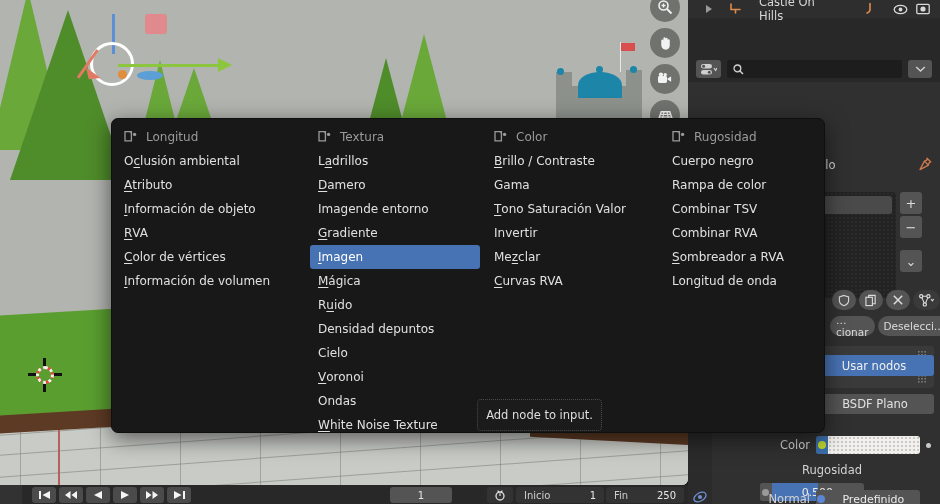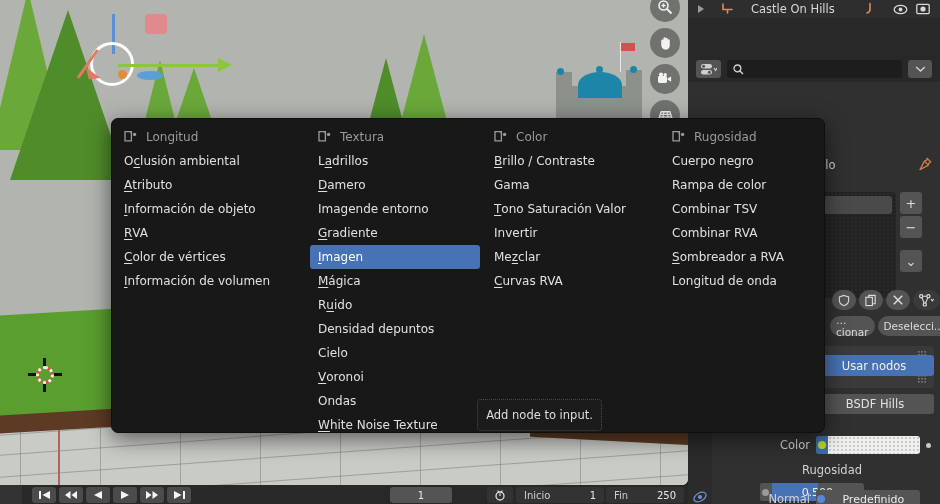--- a/index.html
+++ b/index.html
@@ -63,21 +63,21 @@
     color:#d4d4d4; font-size:10px; display:flex; align-items:center; }
   .tl-lbl { color:#cfcfcf; font-size:10px; }
   .tl-val { color:#e8e8e8; font-size:10px; }
 
   
   .rightcol { position:absolute; left:688px; top:0; width:252px; height:504px;
     background:#1d1d1d; }
 
   
   .outliner { position:absolute; left:0; top:0; width:252px; height:56px; background:#282828; }
-  .out-row { display:flex; align-items:center; height:18px; padding-left:10px; gap:17px;
+  .out-row { display:flex; align-items:center; height:18px; padding-left:18px; gap:17px;
     background:#2e2e2e; }
   .out-tri { width:0;height:0;border-style:solid;border-width:4px 0 4px 6px;
     border-color:transparent transparent transparent #9a9a9a; }
   .out-name { color:#d8d8d8; font-size:11.5px; }
   .out-icons { margin-left:auto; display:flex; gap:8px; padding-right:10px; align-items:center; }
 
   
   .props { position:absolute; left:0; top:56px; width:252px; height:448px; background:#303030; }
   .props-header { height:26px; background:#282828; display:flex; align-items:center;
     gap:6px; padding:0 8px; }
@@ -472,21 +472,21 @@
                 <rect x="0" y="6" width="1.6" height="1.6"></rect>
                 <rect x="3.2" y="6" width="1.6" height="1.6"></rect>
                 <rect x="6.4" y="6" width="1.6" height="1.6"></rect>
               </g>
             </svg>
         </div>
       </div>
 
       <div class="bigbtn" style="left:126px; top:299px; width:120px;">Usar nodos</div>
 
-      <div class="greybtn" style="left:128px; top:338px; width:118px;">BSDF Hills</div>
+      <div class="greybtn" style="left:128px; top:338px; width:118px;">BSDF Plano</div>
 
       <div class="prow" style="left:22px; top:380px; width:224px;">
         <span class="plabel" style="width:100px;">Color</span>
         <div class="pfield" style="width:104px;">
           <div class="socket">
             <div class="sdot" style="background:#bdd42e;"></div>
           </div>
           <div class="swatch"></div>
         </div>
         <span style="width:5px;height:5px;border-radius:50%;background:#c8c8c8;"></span>

